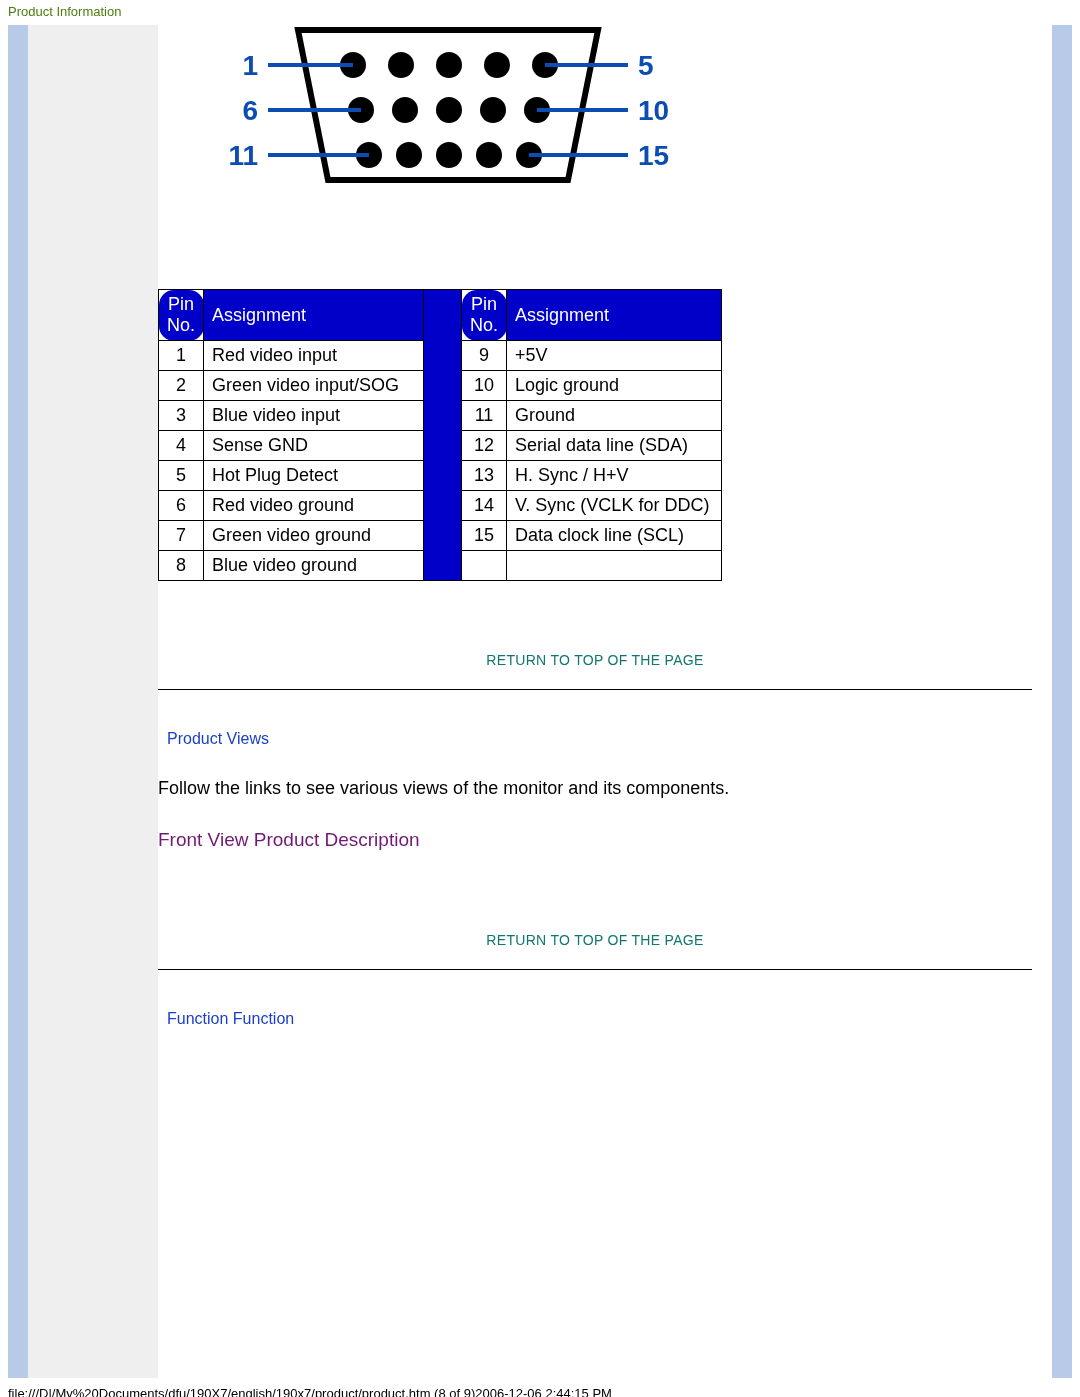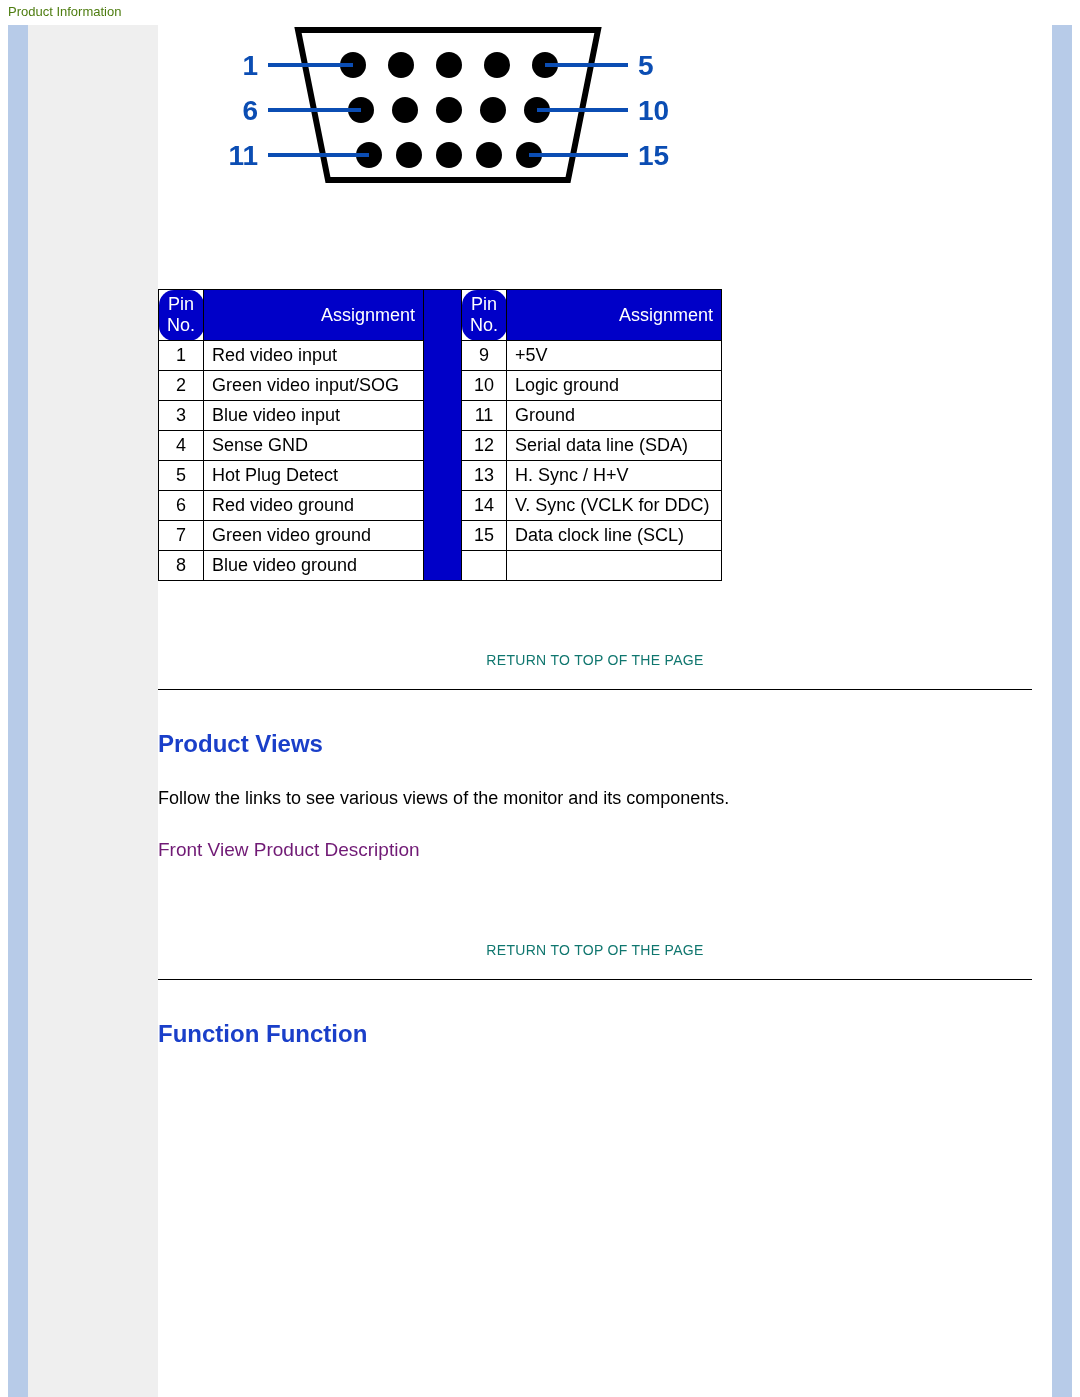--- a/index.html
+++ b/index.html
@@ -51,21 +51,21 @@
   }
   table.pin-table {
     border-collapse: collapse;
     border: 1px solid #000;
     font-size: 18px;
   }
   table.pin-table th {
     background: #0000c8;
     color: #fff;
     font-weight: normal;
-    text-align: right;
+    text-align: left;
     padding: 4px 8px;
     border: 1px solid #000;
   }
   table.pin-table th.pin-no {
     text-align: center;
     border-radius: 15px;
   }
   table.pin-table td {
     border: 1px solid #000;
     padding: 4px 8px;
@@ -93,23 +93,24 @@
     text-decoration: none;
     letter-spacing: 0.3px;
   }
   hr.sep {
     border: none;
     border-top: 1.5px solid #000;
     margin: 18px 0 40px 0;
   }
   .section-title {
     color: #1a3fc9;
-    font-weight: bold;
-    font-size: 24px;
+    font-weight: normal;
+    font-size: 16px;
     margin: 0 0 30px 0;
+    padding-left: 9px;
   }
   .body-text {
     font-size: 18px;
     color: #000000;
     margin: 0 0 30px 0;
   }
   .link {
     color: #701a75;
     font-size: 19px;
     text-decoration: none;

